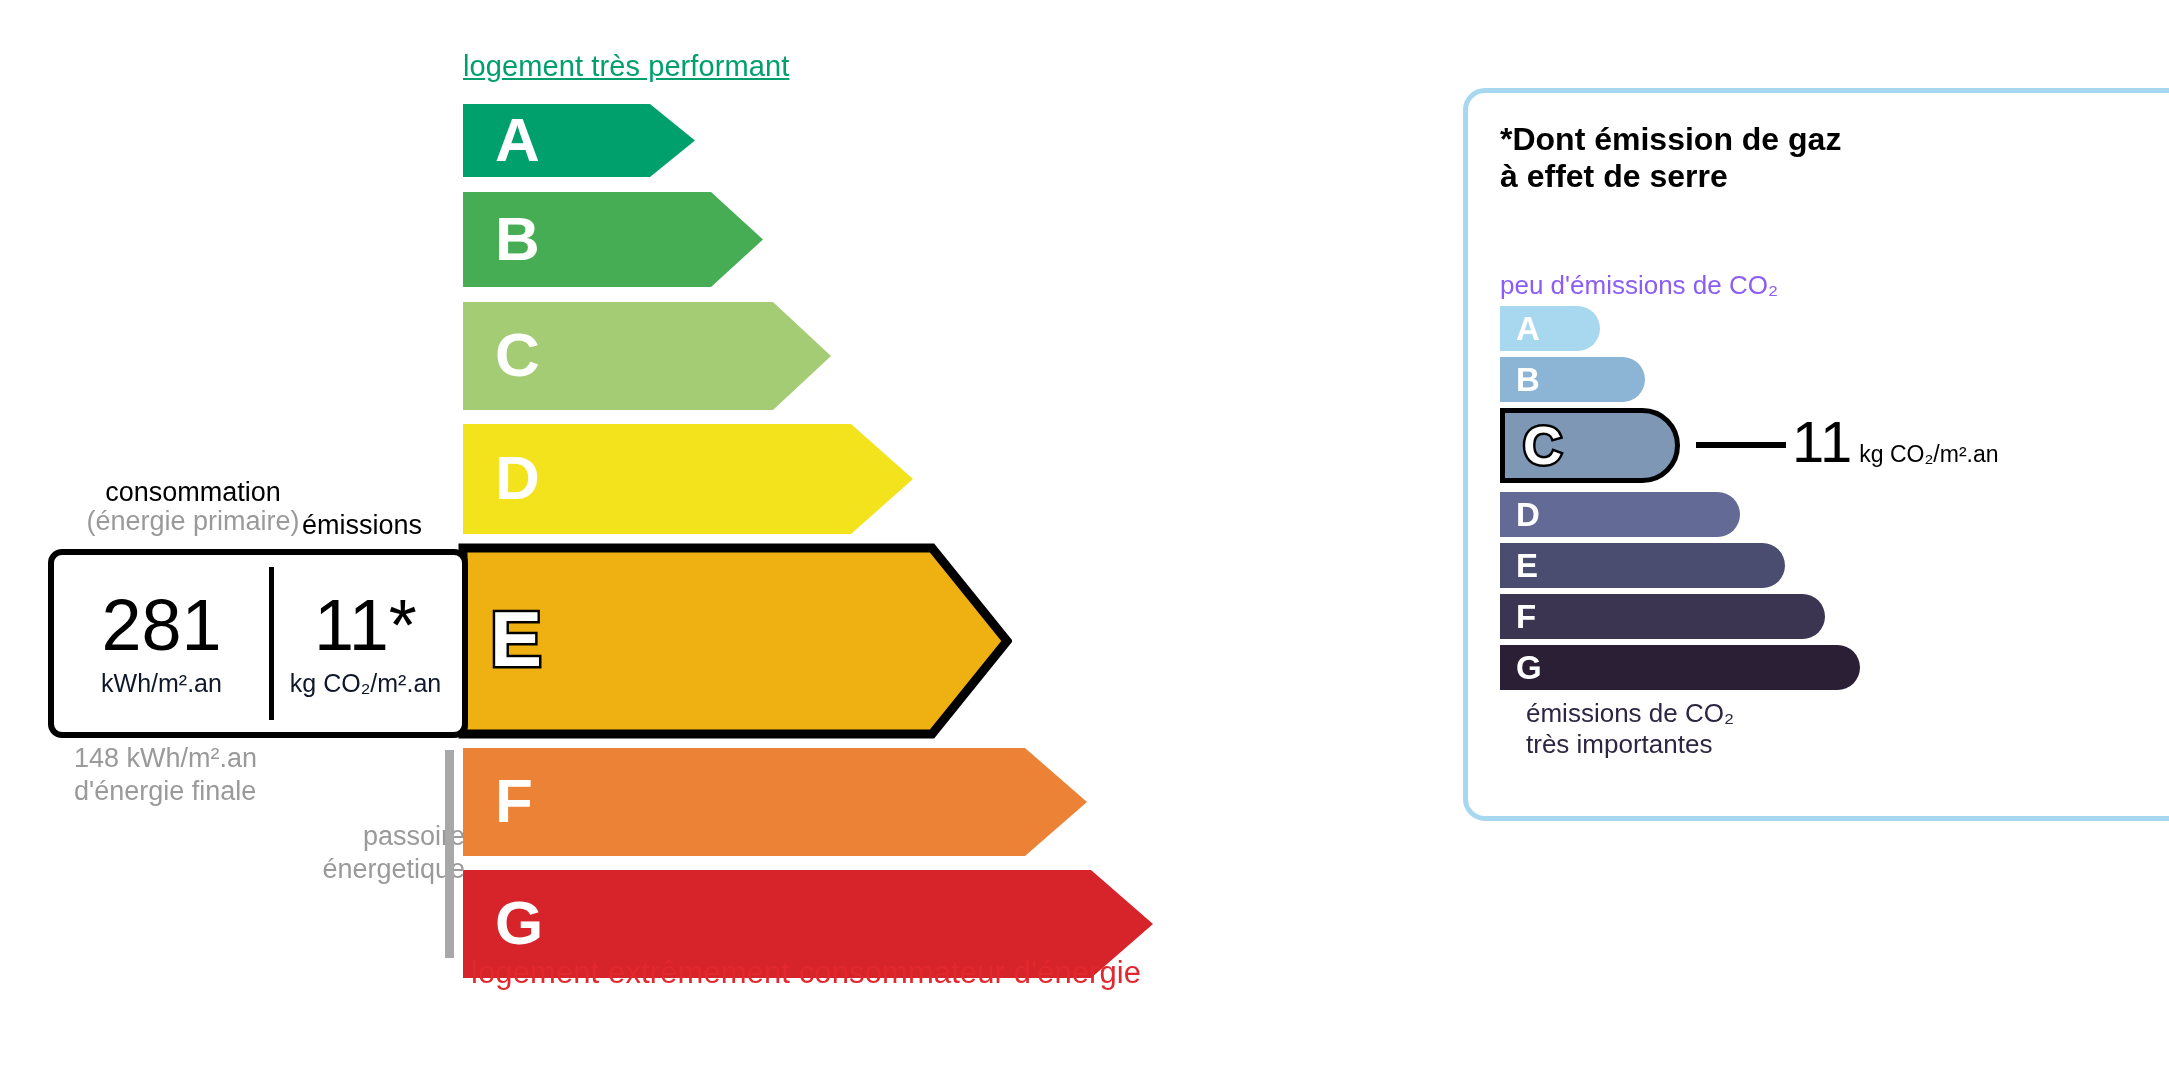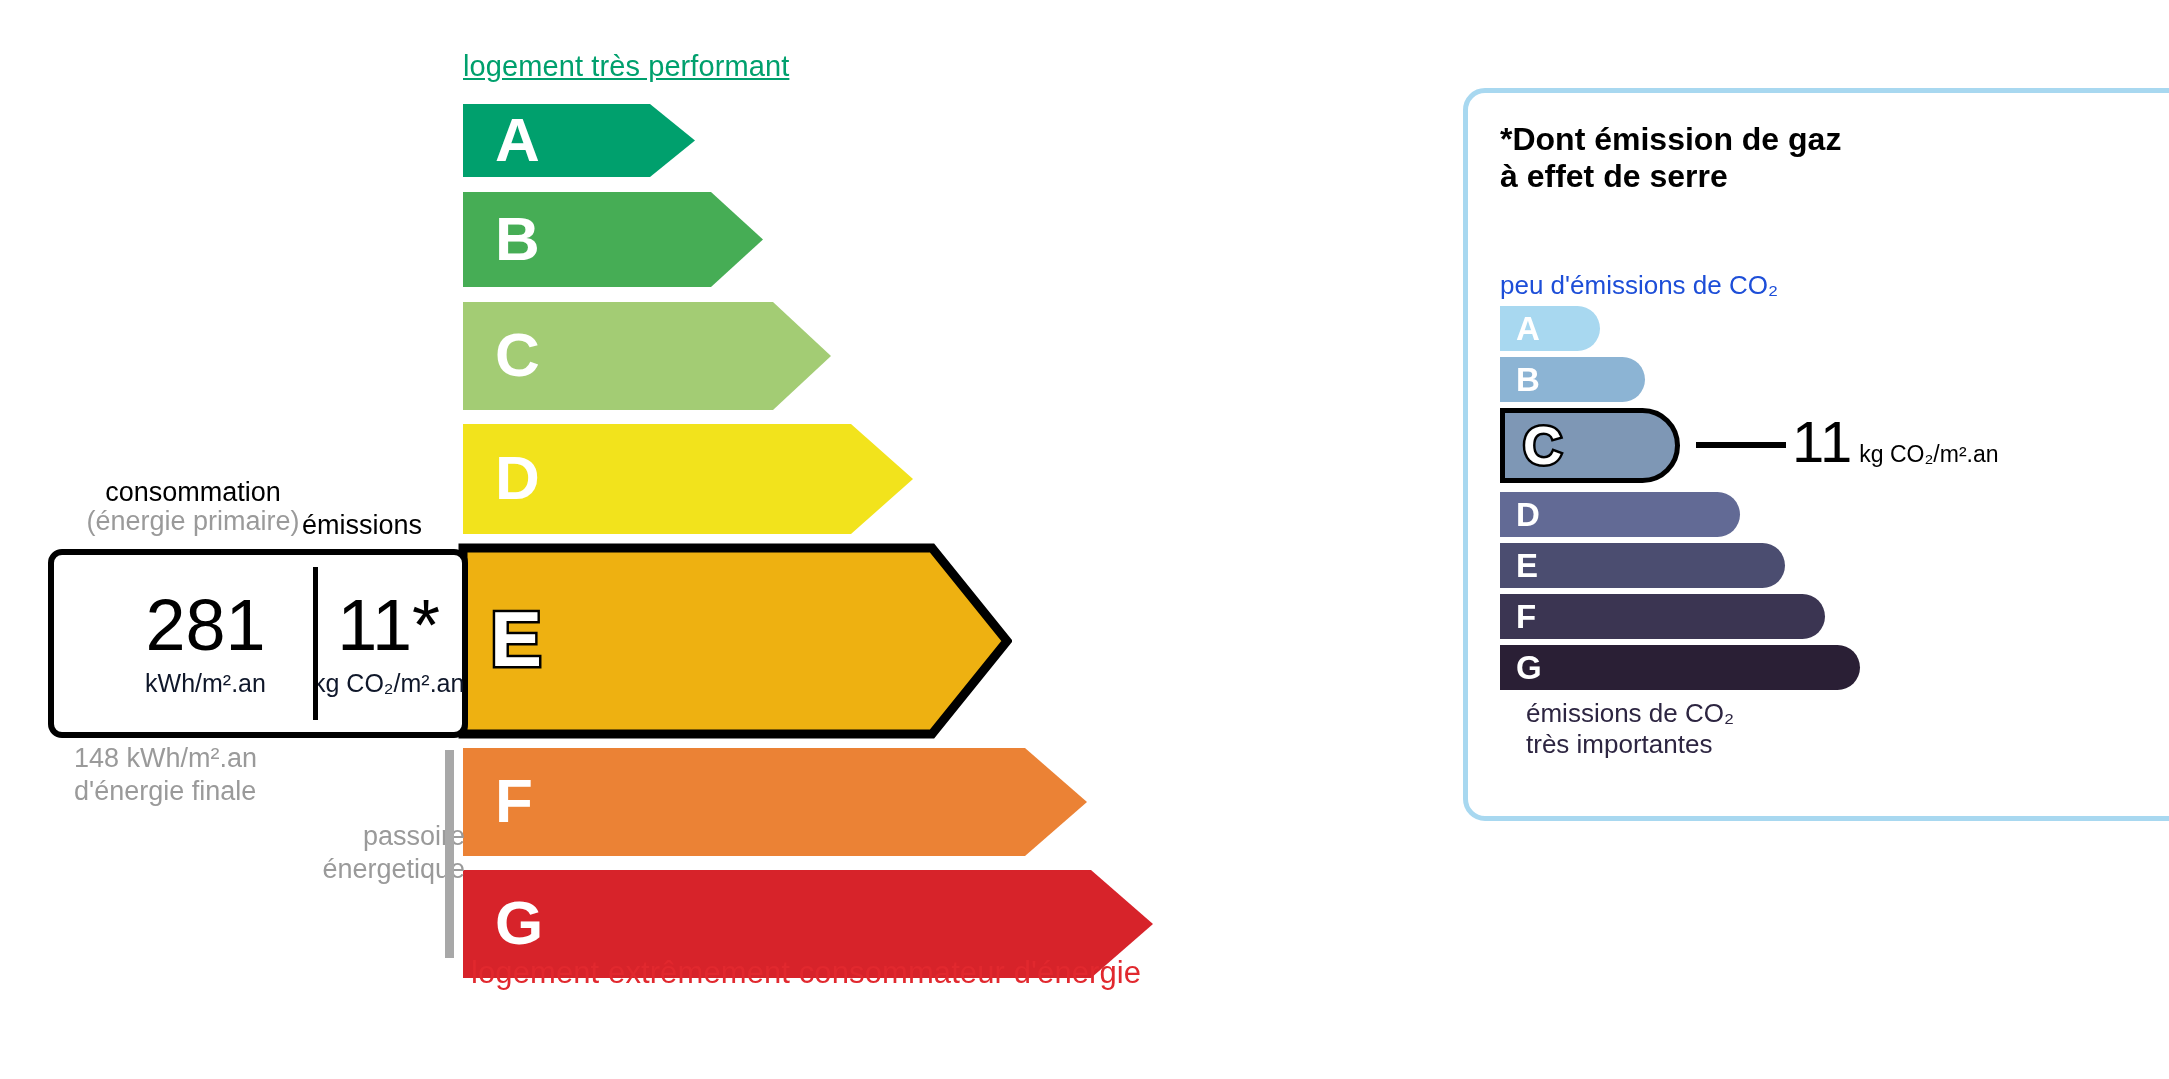--- a/index.html
+++ b/index.html
@@ -53,21 +53,21 @@
     background:#fff;
     box-sizing:border-box;
     display:flex;
     z-index:5;
   }
   .value-cell{
     flex:1;display:flex;flex-direction:column;
     align-items:center;justify-content:center;
     position:relative;
   }
-  .value-cell.first{flex:0 0 215px;padding-left:44px;}
+  .value-cell.first{flex:0 0 215px;}
   .value-cell + .value-cell::before{
     content:"";position:absolute;left:0;top:12px;bottom:12px;
     width:5px;background:#000;
   }
   .value-num{font-size:72px;line-height:1;color:#000;font-weight:400;}
   .value-unit{font-size:25px;margin-top:8px;color:#0f172a;white-space:nowrap;}
 
   .hdr-conso{
     position:absolute;left:63px;top:478px;width:260px;
     text-align:center;font-size:27px;color:#000;line-height:1.08;
@@ -97,21 +97,21 @@
     width:726px;height:733px;
     border:5px solid #a8d8f0;border-radius:22px;
     background:#fff;box-sizing:border-box;
   }
   .co2-title{
     position:absolute;left:32px;top:28px;
     font-size:32px;font-weight:bold;color:#000;line-height:1.17;
   }
   .co2-top-label{
     position:absolute;left:32px;top:177px;
-    font-size:26px;color:#1d4ed8;
+    font-size:26px;color:#8b5cf6;
   }
   .co2-bottom-label{
     position:absolute;left:32px;top:605px;
     font-size:26px;color:#2d2541;line-height:1.2;margin-left:26px;
   }
   .co2-bars{position:absolute;left:32px;top:213px;width:600px;}
   .co2-bar{
     position:absolute;left:0;height:45px;
     border-radius:0 26px 26px 0;
     box-sizing:border-box;

